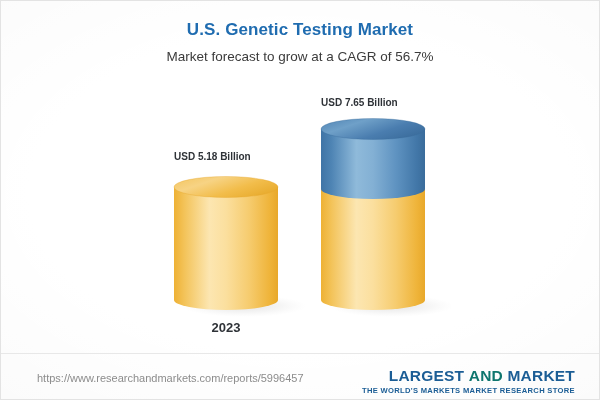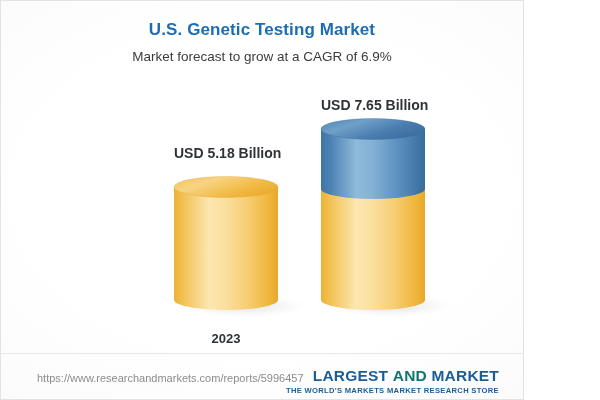--- a/index.html
+++ b/index.html
@@ -9,21 +9,21 @@
   }
   body {
     width: 600px;
     height: 400px;
     overflow: hidden;
     font-family: "Liberation Sans", sans-serif;
   }
 
   .card {
     position: relative;
-    width: 524px;
+    width: 600px;
     height: 400px;
     box-sizing: border-box;
     background: #fbfbfb;
     border: 1px solid #e3e3e3;
     overflow: hidden;
   }
 
   
   .card::before {
     content: "";
@@ -58,32 +58,31 @@
   .plot {
     position: absolute;
     left: 0; top: 0;
     width: 600px;
     height: 400px;
     z-index: 2;
   }
 
   .dlabel {
     position: absolute;
-    font-size: 14px;
+    font-size: 10px;
     font-weight: bold;
     color: #2f3338;
     white-space: nowrap;
-    text-align: center;
-  }
-  .dlabel-2023 { left: 173px; width: 104px; top: 144px; }
+  }
+  .dlabel-2023 { left: 173px; width: 104px; top: 150px; }
   .dlabel-2029 { left: 320px; width: 104px; top: 96px; }
 
   .xtick {
     position: absolute;
-    top: 330px;
+    top: 319px;
     font-size: 13px;
     font-weight: bold;
     color: #2f3338;
     text-align: center;
     width: 104px;
   }
   .xtick-2023 { left: 173px; }
   .xtick-2029 { left: 320px; }
 
   
@@ -135,21 +134,21 @@
     white-space: nowrap;
   }
 </style>
 </head>
 <body>
 
 <div class="card">
 
   <div class="head">
     <div class="title">U.S. Genetic Testing Market</div>
-    <div class="subtitle">Market forecast to grow at a CAGR of 6.9%</div>
+    <div class="subtitle">Market forecast to grow at a CAGR of 56.7%</div>
   </div>
 
   <svg class="plot" viewBox="0 0 600 400" width="600" height="400" aria-hidden="true">
     <defs>
 
       <linearGradient id="goldBody" x1="0" y1="0" x2="1" y2="0">
         <stop offset="0" stop-color="#eeb134"></stop>
         <stop offset="0.10" stop-color="#f3c359"></stop>
         <stop offset="0.34" stop-color="#fce6b1"></stop>
         <stop offset="0.50" stop-color="#fbdf9e"></stop>

